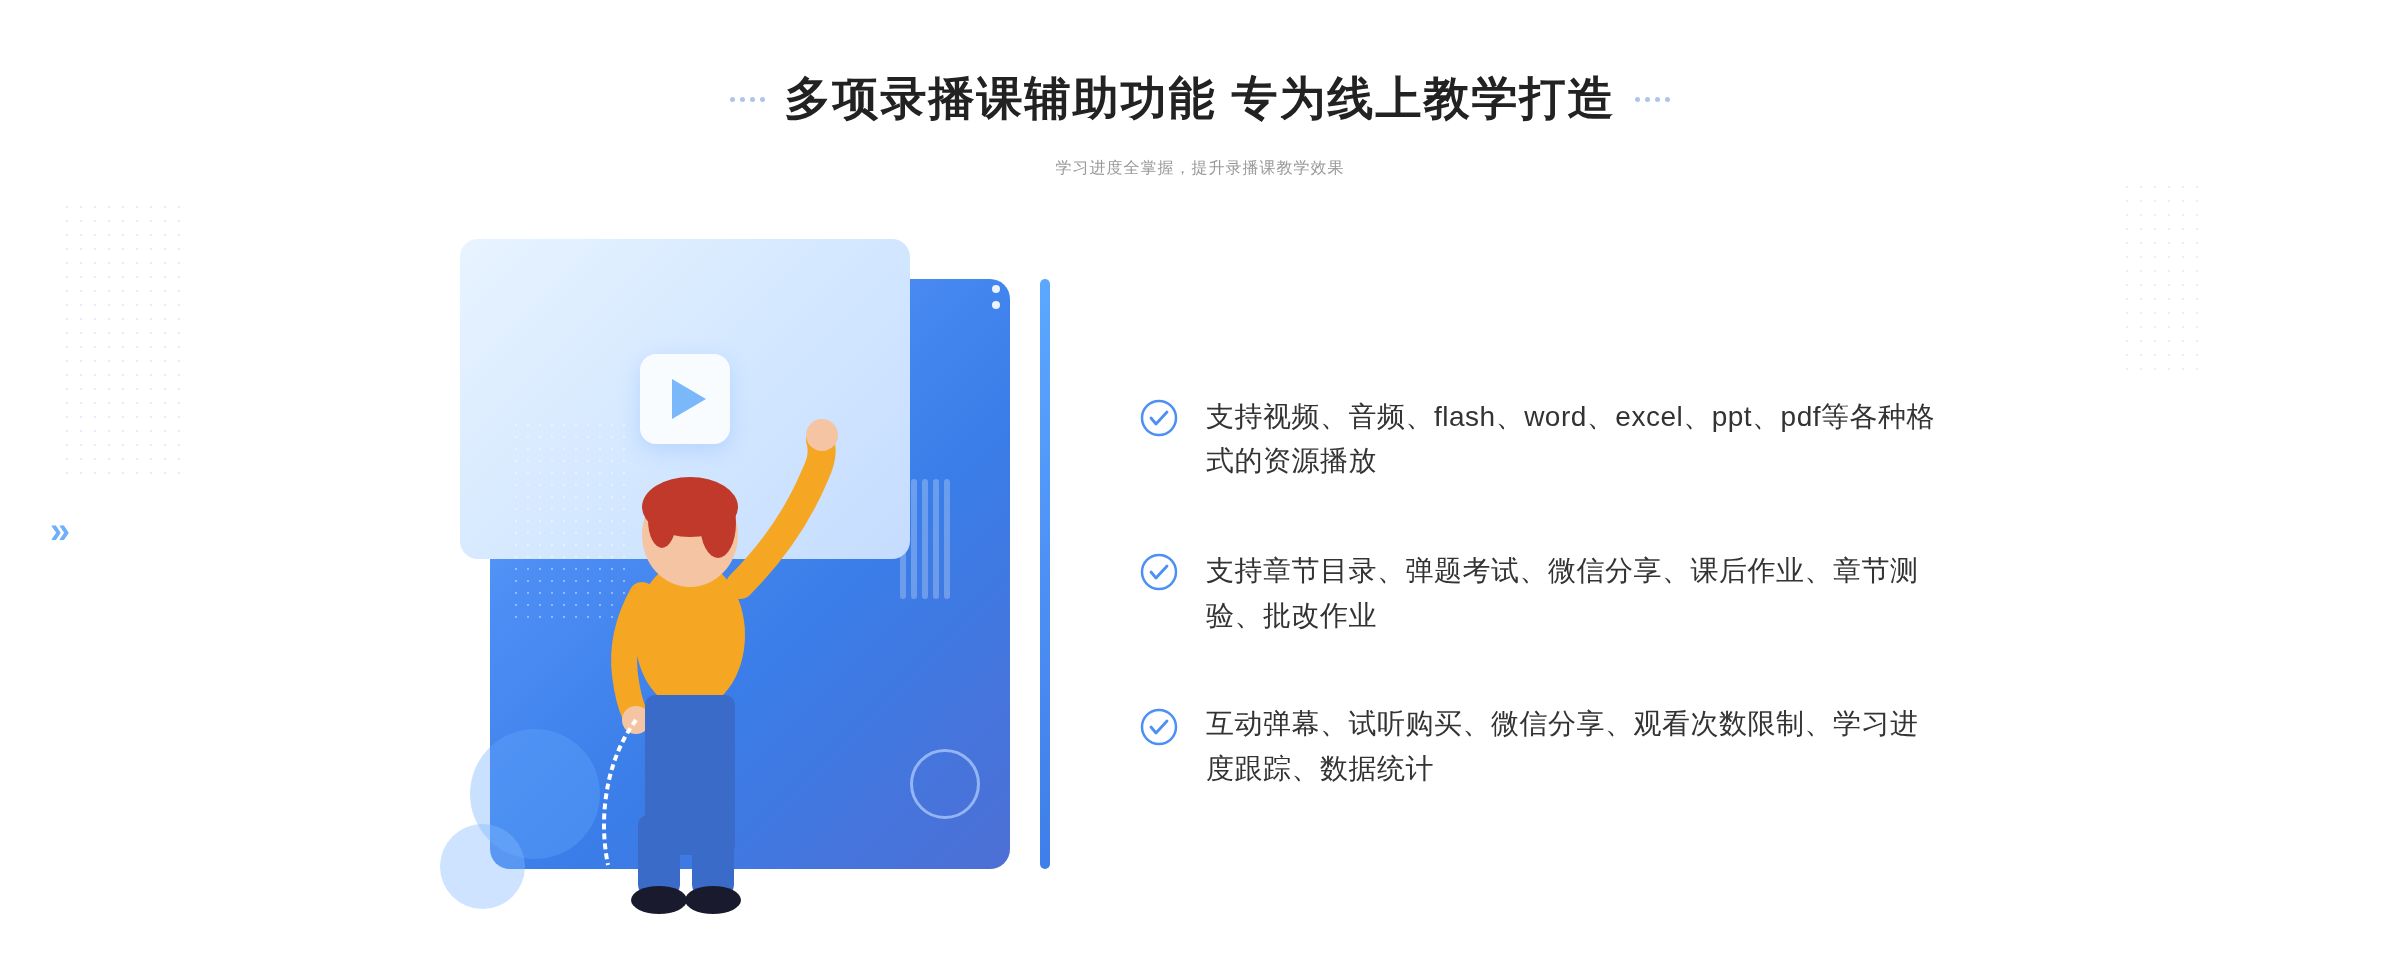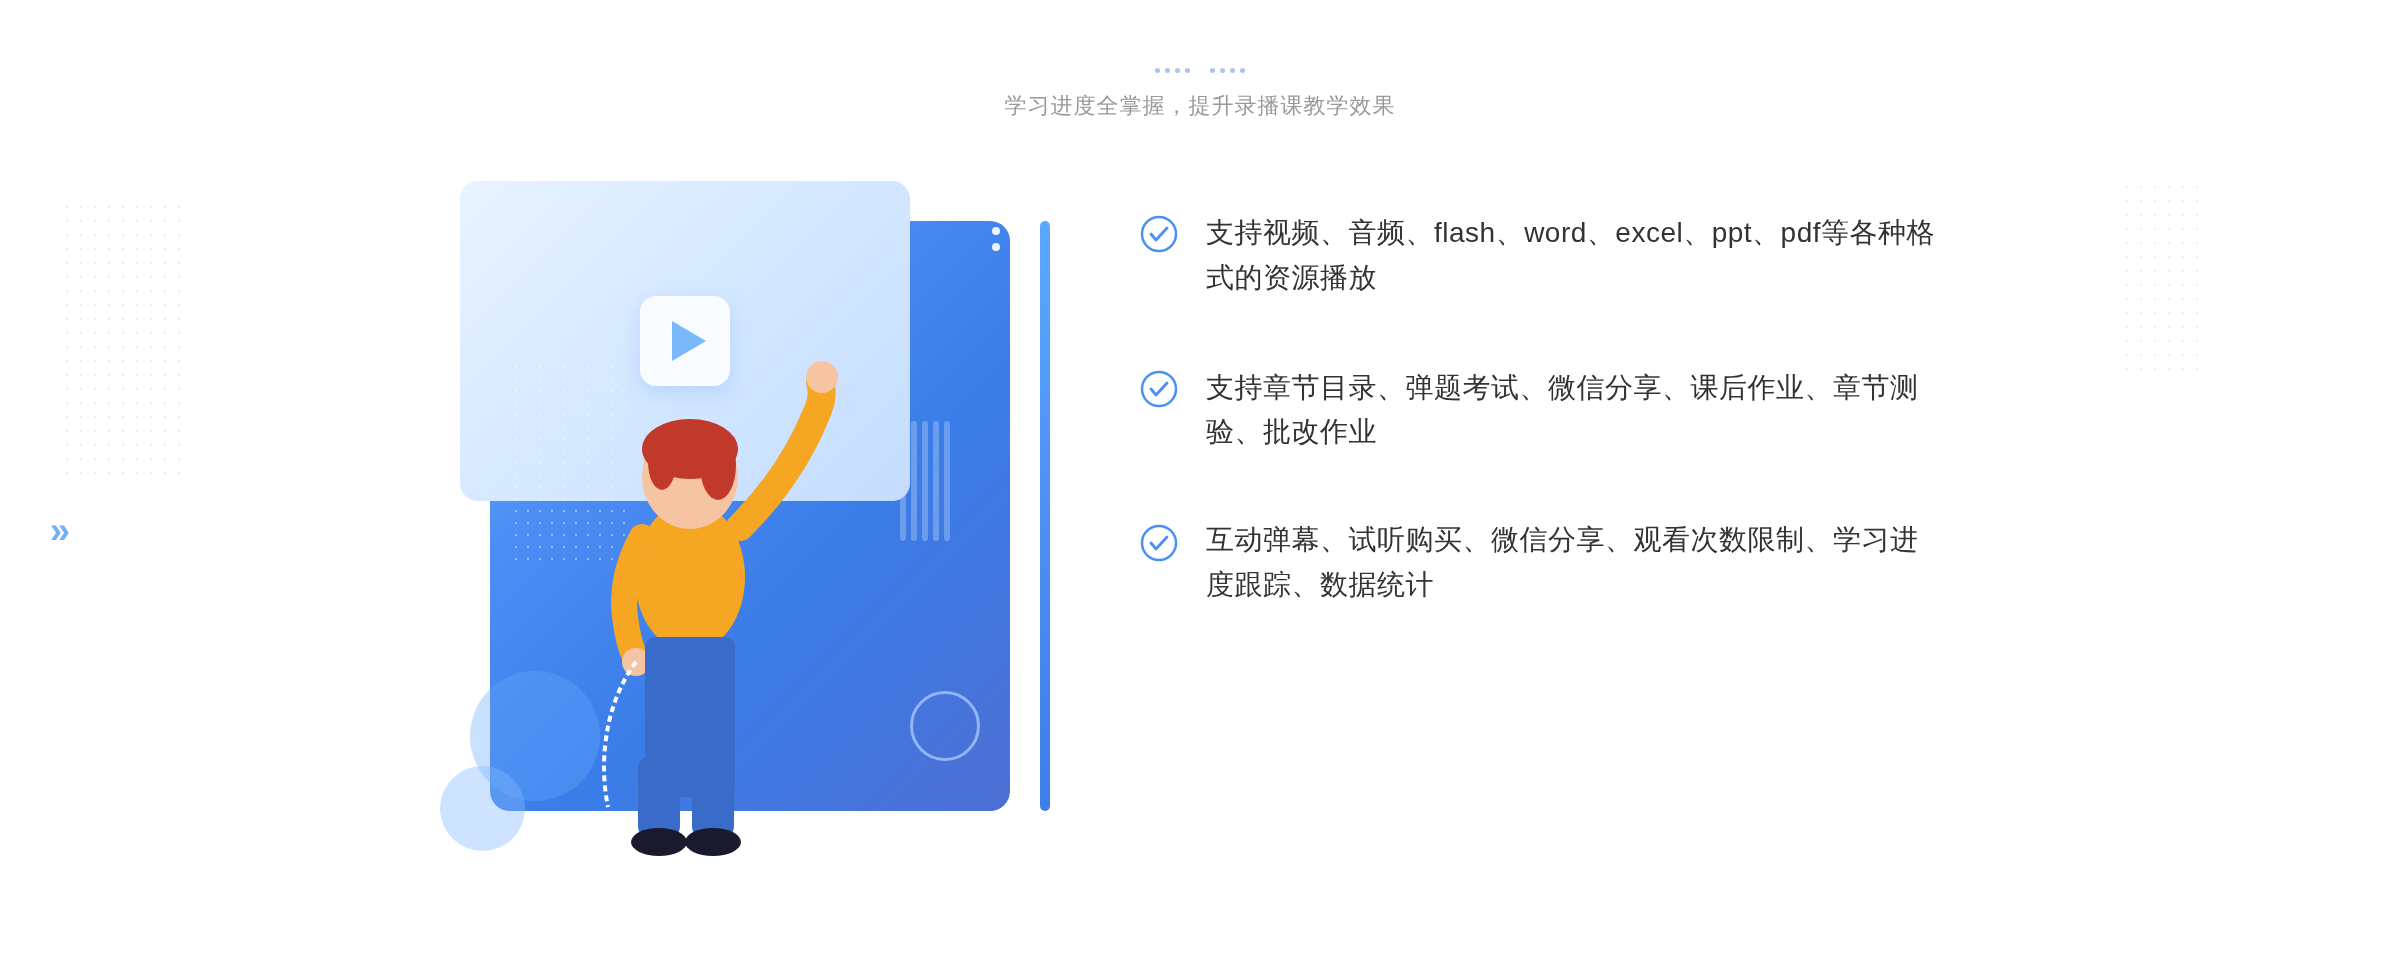--- a/index.html
+++ b/index.html
@@ -91,30 +91,30 @@
     }
 
     .main-title {
       font-size: 46px;
       font-weight: 700;
       color: #222222;
       letter-spacing: 2px;
     }
 
     .subtitle {
-      font-size: 22px;
+      font-size: 16px;
       color: #999999;
-      margin-top: 18px;
+      margin-top: 28px;
       letter-spacing: 1px;
     }
 
     
     .main-content {
       display: flex;
-      align-items: flex-start;
+      align-items: center;
       margin-top: 60px;
       width: 1480px;
       position: relative;
       z-index: 10;
     }
 
     
     .illustration-wrapper {
       width: 600px;
       flex-shrink: 0;
@@ -308,20 +308,21 @@
   <div class="arrow-left">»</div>
 
   <div class="header-section">
     <div class="title-row">
       <div class="title-dots">
         <span></span>
         <span></span>
         <span></span>
         <span></span>
       </div>
+      <h1 class="main-title">多项录播课辅助功能 专为线上教学打造</h1>
       <div class="title-dots">
         <span></span>
         <span></span>
         <span></span>
         <span></span>
       </div>
     </div>
     <p class="subtitle">学习进度全掌握，提升录播课教学效果</p>
   </div>
 

